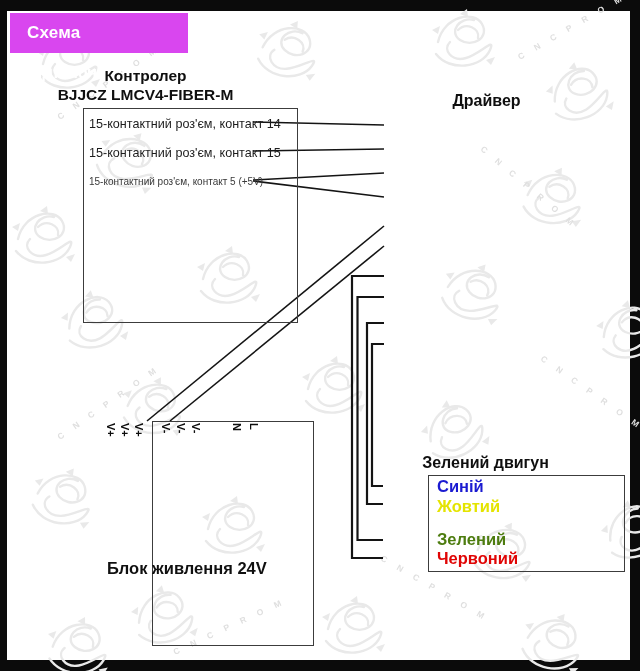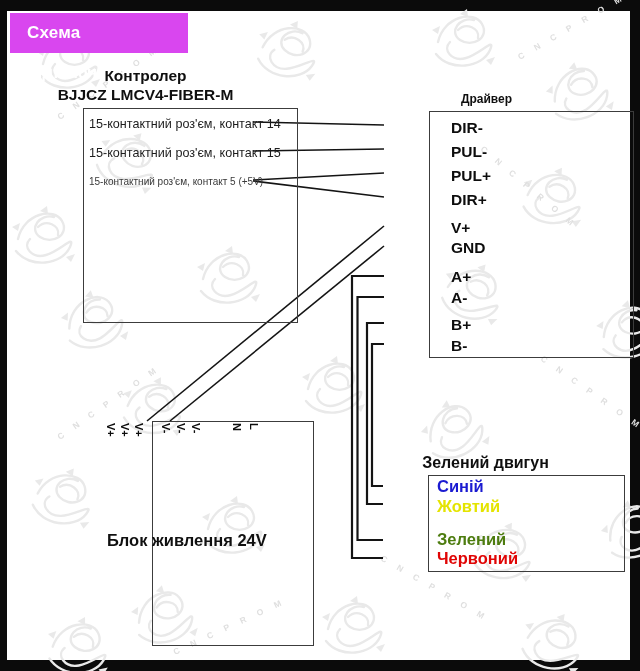--- a/index.html
+++ b/index.html
@@ -20,27 +20,27 @@
   
   .layer{position:absolute;z-index:3;}
   .banner{
     left:10px;top:13px;width:178px;height:40px;background:#d946ef;
     color:#fff;font-weight:bold;font-size:17px;line-height:40px;padding-left:17px;
     box-sizing:border-box;letter-spacing:0.2px;
   }
   .box{position:absolute;border:1.5px solid #3c3c3c;box-sizing:border-box;background:transparent;z-index:3;margin-left:45px;}
   .hd{position:absolute;z-index:3;font-weight:bold;color:#0f0f0f;text-align:center;white-space:nowrap;}
   .ctl-head{left:38px;top:66px;width:215px;font-size:15.5px;line-height:19px;}
-  .drv-head{left:384px;top:92px;width:205px;font-size:12px;}
+  .drv-head{left:384px;top:92px;width:205px;font-size:16px;}
   .mot-head{left:383px;top:454px;width:205px;font-size:16px;}
   .ctl-row{position:absolute;left:5px;height:18px;line-height:18px;font-size:12.6px;color:#1c1c1c;white-space:nowrap;}
   .ctl-row.small{font-size:10px;color:#3a3a3a;}
   .drv-pin{position:absolute;left:21px;height:18px;line-height:18px;font-weight:bold;font-size:15.5px;color:#0d0d0d;white-space:nowrap;}
   .mot-wire{position:absolute;left:8px;height:19px;line-height:19px;font-weight:bold;font-size:16.5px;white-space:nowrap;}
-  .psu-label{position:absolute;left:107px;top:531px;width:152px;text-align:center;font-weight:bold;font-size:16.5px;color:#101010;z-index:3;white-space:nowrap;}
+  .psu-label{position:absolute;left:107px;top:559px;width:152px;text-align:center;font-weight:bold;font-size:16.5px;color:#101010;z-index:3;white-space:nowrap;}
   .term{
     position:absolute;top:423px;z-index:3;font-weight:bold;font-size:11px;line-height:12px;
     color:#0d0d0d;white-space:nowrap;transform-origin:0 0;transform:rotate(90deg);
   }
 </style>
 </head>
 <body>
 
 <div id="canvas">
 
@@ -121,32 +121,20 @@
   </div>
 
   <div class="box" style="left:38px;top:108px;width:215px;height:215px;">
     <div class="ctl-row" style="top:6px;">15-контактний роз'єм, контакт 14</div>
     <div class="ctl-row" style="top:35px;">15-контактний роз'єм, контакт 15</div>
     <div class="ctl-row small" style="top:64px;">15-контактний роз'єм,  контакт 5 (+5V)</div>
   </div>
 
   <div class="hd drv-head">Драйвер</div>
 
-  <div class="box" style="left:384px;top:111px;width:205px;height:247px;">
-    <div class="drv-pin" style="top:7px;">DIR-</div>
-    <div class="drv-pin" style="top:31px;">PUL-</div>
-    <div class="drv-pin" style="top:55px;">PUL+</div>
-    <div class="drv-pin" style="top:79px;">DIR+</div>
-    <div class="drv-pin" style="top:107px;">V+</div>
-    <div class="drv-pin" style="top:127px;">GND</div>
-    <div class="drv-pin" style="top:156px;">A+</div>
-    <div class="drv-pin" style="top:177px;">A-</div>
-    <div class="drv-pin" style="top:204px;">B+</div>
-    <div class="drv-pin" style="top:225px;">B-</div>
-  </div>
 
   <div class="box" style="left:107px;top:421px;width:162px;height:225px;"></div>
   <span class="term" style="left:117px;">V+</span>
   <span class="term" style="left:131px;">V+</span>
   <span class="term" style="left:145px;">V+</span>
   <span class="term" style="left:172px;">V-</span>
   <span class="term" style="left:187px;">V-</span>
   <span class="term" style="left:202px;">V-</span>
   <span class="term" style="left:243px;">N</span>
   <span class="term" style="left:260px;">L</span>

